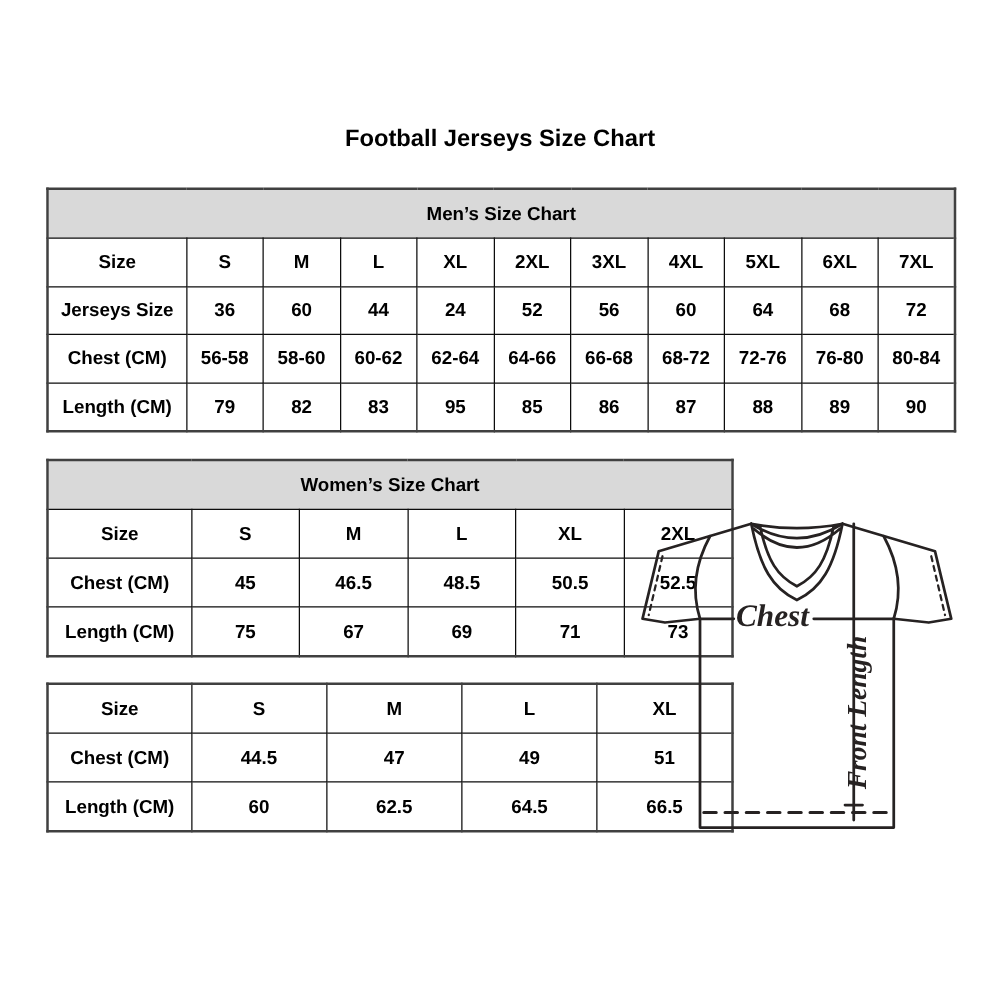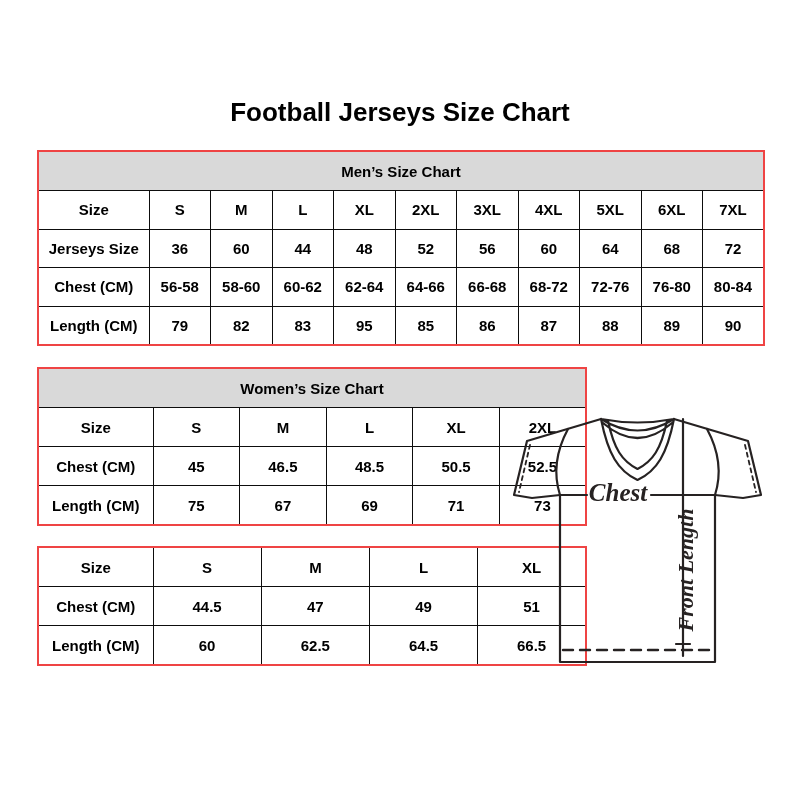--- a/index.html
+++ b/index.html
@@ -2,25 +2,25 @@
 <html><head>
 <meta charset="utf-8">
 <style>
   html,body{margin:0;padding:0;background:#ffffff;}
   .canvas{
     position:relative;width:800px;height:800px;background:#ffffff;overflow:hidden;
     font-family:"Liberation Sans", sans-serif;color:#000;
   }
   .page-title{
     margin:97px 0 0 0;text-align:center;
-    font-size:26px;line-height:30px;font-weight:bold;color:#000;
+    font-size:19px;line-height:30px;font-weight:bold;color:#000;
   }
   table.size-table{
     border-collapse:collapse;table-layout:fixed;
-    margin-left:37px;border:2px solid #ef4444;
+    margin-left:37px;border:2px solid #404040;
   }
   table.size-table td{
     border:1.5px solid #0d0d0d;text-align:center;vertical-align:middle;
     font-weight:bold;font-size:15px;color:#000;padding:0;overflow:hidden;white-space:nowrap;
   }
   td.hdr{background:#d9d9d9;font-size:16.5px;}
   #mens-table{width:728px;margin-top:23px;}
   #mens-table td{height:37.5px;}
   #mens-table td.hdr{height:38px;}
   #womens-table,#youth-table{width:550px;}
@@ -69,21 +69,21 @@
       <td>4XL</td>
       <td>5XL</td>
       <td>6XL</td>
       <td>7XL</td>
     </tr>
     <tr>
       <td>Jerseys Size</td>
       <td>36</td>
       <td>60</td>
       <td>44</td>
-      <td>48</td>
+      <td>24</td>
       <td>52</td>
       <td>56</td>
       <td>60</td>
       <td>64</td>
       <td>68</td>
       <td>72</td>
     </tr>
     <tr>
       <td>Chest (CM)</td>
       <td>56-58</td>

